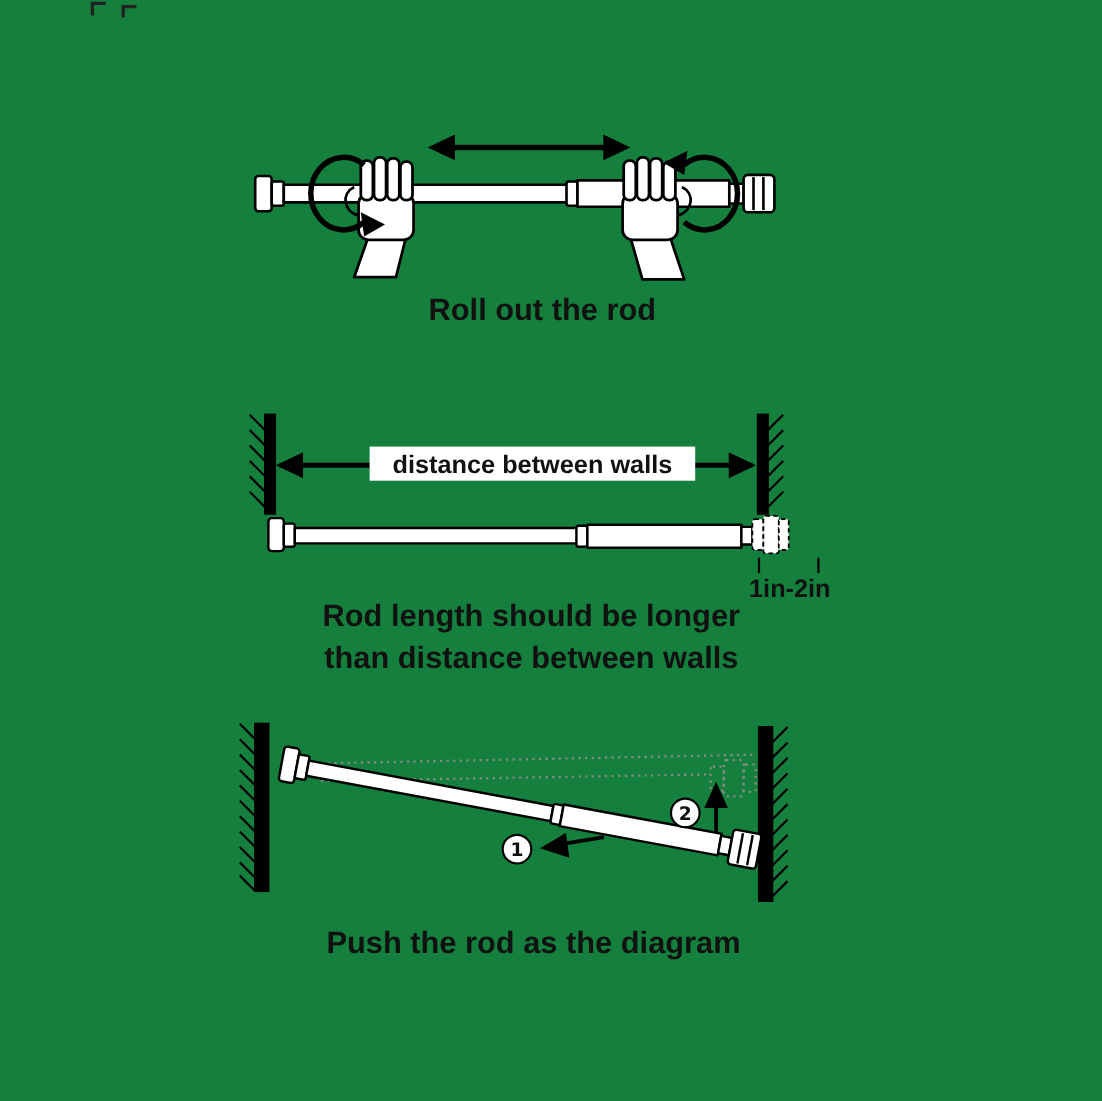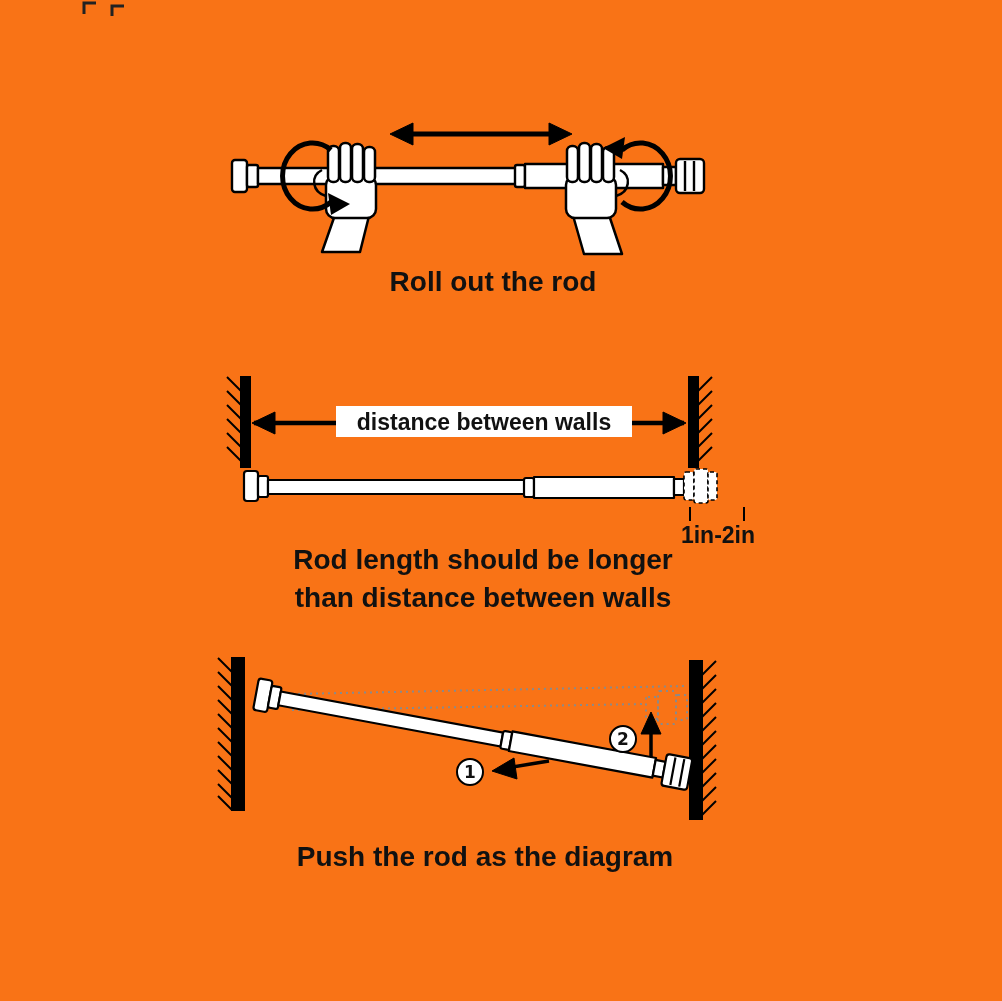--- a/index.html
+++ b/index.html
@@ -1,20 +1,20 @@
 <!DOCTYPE html>
 <html><head>
 <meta charset="utf-8">
 <style>
   html, body { margin: 0; padding: 0; background: #ffffff; }
   .sheet {
     position: relative;
     width: 1002px;
     height: 1001px;
-    background: #f97316;
+    background: #15803d;
     overflow: hidden;
     font-family: "Liberation Sans", "DejaVu Sans", sans-serif;
   }
   svg { position: absolute; top: 0; left: 0; }
   .caption {
     font-family: "Liberation Sans", "DejaVu Sans", sans-serif;
     font-weight: bold;
     font-size: 28px;
     fill: #111111;
     text-anchor: middle;

